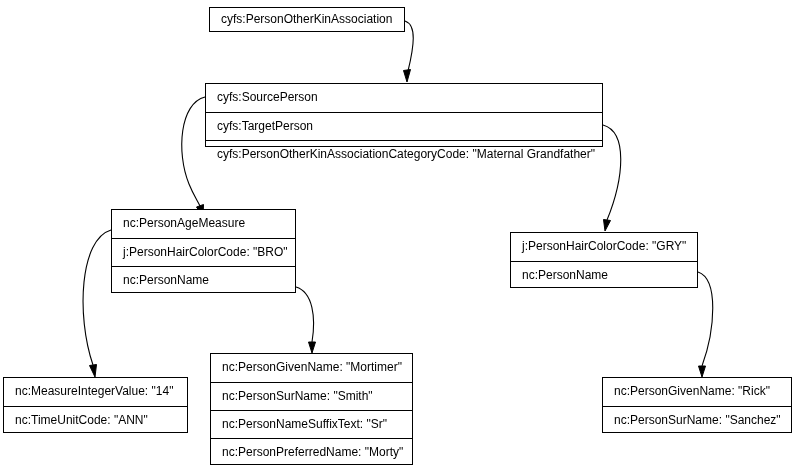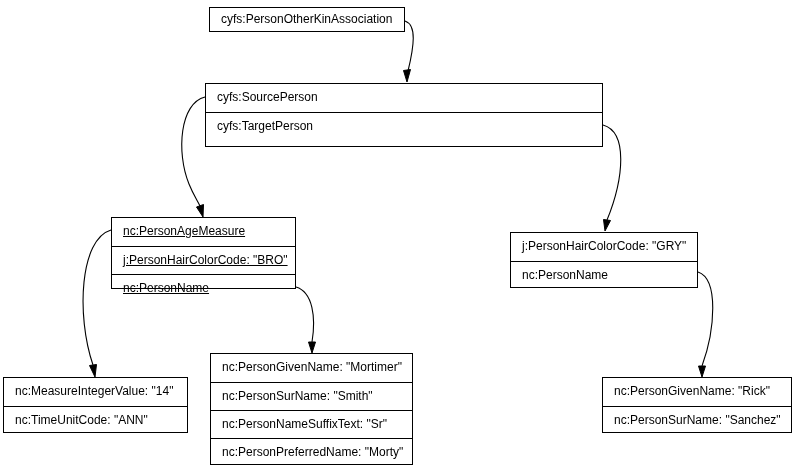--- a/index.html
+++ b/index.html
@@ -95,23 +95,24 @@
     </g>
   </svg>
 
   <div class="node" style="left:209px; top:7px; width:196px; height:25px;">
     <div class="row single">cyfs:PersonOtherKinAssociation</div>
   </div>
 
   <div class="node" style="left:205px; top:83px; width:398px; height:64px;">
     <div class="row">cyfs:SourcePerson</div>
     <div class="row">cyfs:TargetPerson</div>
+    <div class="row">cyfs:PersonOtherKinAssociationCategoryCode: "Maternal Grandfather"</div>
   </div>
 
-  <div class="node" style="left:111px; top:217px; width:185px; height:72px;text-decoration:underline;">
+  <div class="node" style="left:111px; top:209px; width:185px; height:84px;">
     <div class="row">nc:PersonAgeMeasure</div>
     <div class="row">j:PersonHairColorCode: "BRO"</div>
     <div class="row">nc:PersonName</div>
   </div>
 
   <div class="node" style="left:510px; top:232px; width:188px; height:56px;">
     <div class="row">j:PersonHairColorCode: "GRY"</div>
     <div class="row">nc:PersonName</div>
   </div>
 

